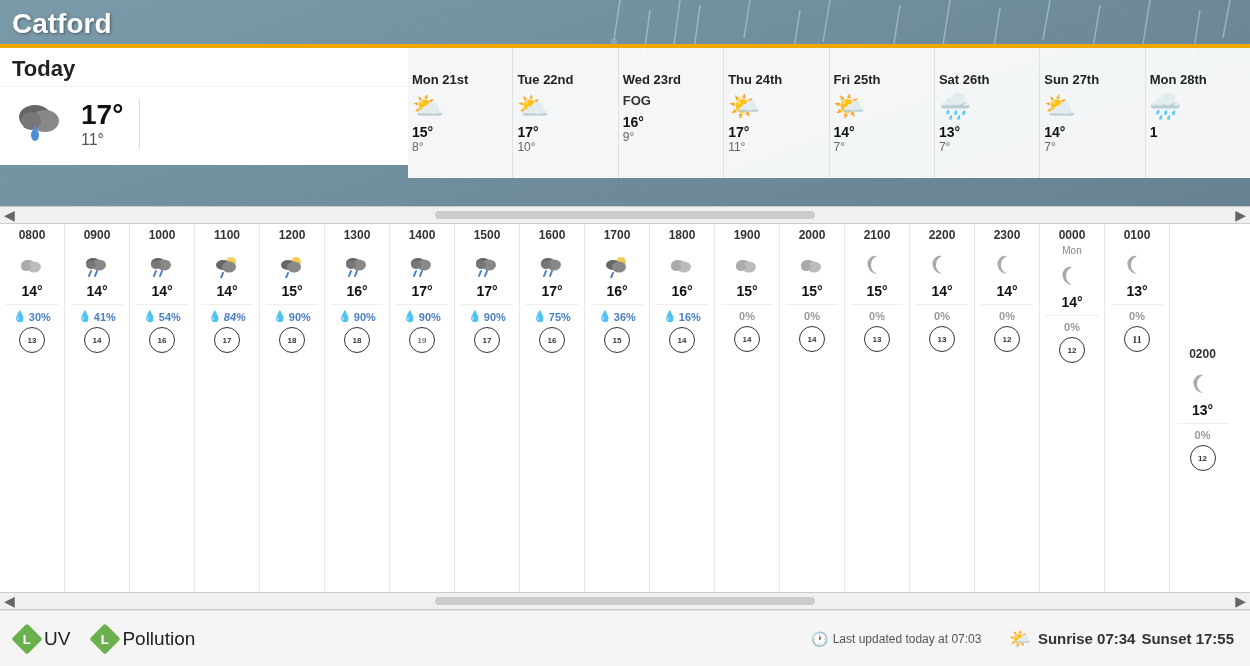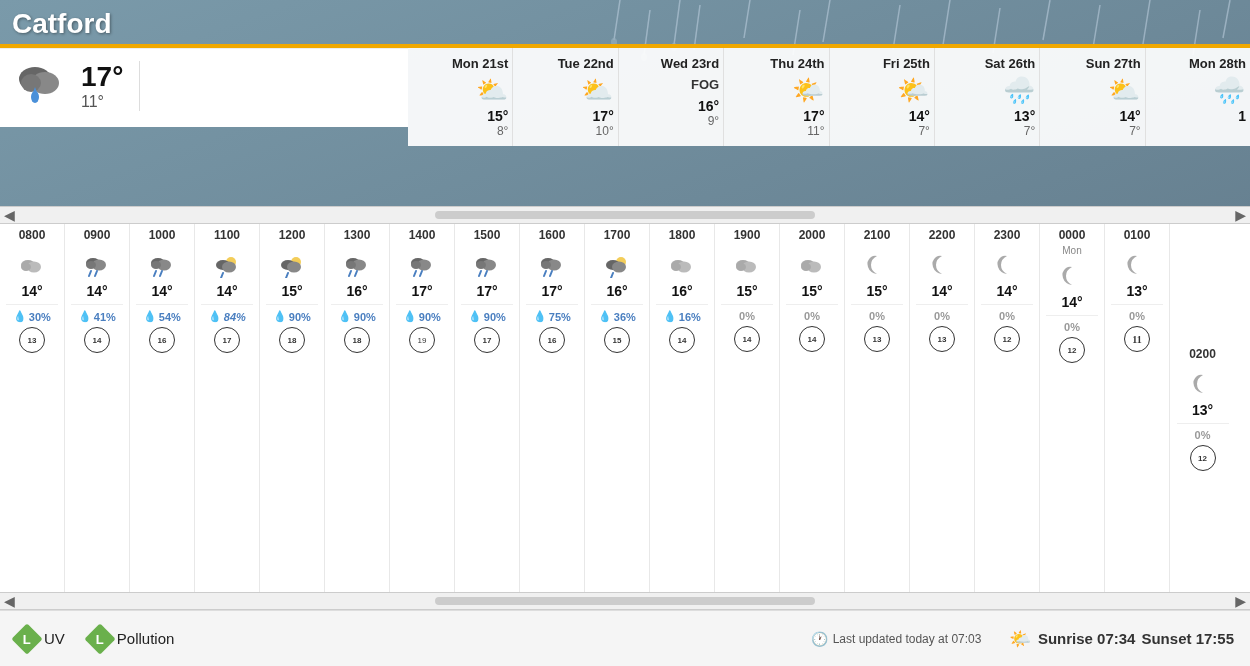--- a/index.html
+++ b/index.html
@@ -100,22 +100,22 @@
       left: 408px;
       right: 0;
       background: rgba(255,255,255,0.92);
       border-top: 4px solid #f0a800;
       display: flex;
       overflow: hidden;
     }
 
     .forecast-day {
       flex: 1;
-      padding: 8px 4px;
-      text-align: right;
+      padding: 24px 4px;
+      text-align: left;
       border-right: 1px solid #e0e0e0;
       min-width: 100px;
     }
 
     .forecast-day:last-child {
       border-right: none;
     }
 
     .forecast-day-name {
       font-size: 13px;
@@ -310,21 +310,21 @@
     }
 
     .badge-letter {
       transform: rotate(-45deg);
       color: white;
       font-size: 13px;
       font-weight: bold;
     }
 
     .badge-label {
-      font-size: 15px;
+      font-size: 19px;
       color: #222;
     }
 
     .bottom-right {
       margin-left: auto;
       display: flex;
       align-items: center;
       gap: 8px;
     }
 
@@ -394,20 +394,21 @@
     <ellipse cx="644" cy="57" rx="3" ry="4" fill="#b8ccd8" opacity="0.7"></ellipse>
     <ellipse cx="674" cy="47" rx="3" ry="4" fill="#b8ccd8" opacity="0.7"></ellipse>
   </svg>
 </div>
 
 <div class="page-container">
 
   <div class="city-name">Catford</div>
 
   <div class="today-panel">
+    <div class="today-title">Today</div>
     <div class="today-content">
       <div class="today-icon">
         
         <svg width="54" height="48" viewBox="0 0 54 48">
           <ellipse cx="22" cy="22" rx="16" ry="12" fill="#666"></ellipse>
           <ellipse cx="32" cy="26" rx="14" ry="11" fill="#888"></ellipse>
           <ellipse cx="18" cy="26" rx="10" ry="9" fill="#777"></ellipse>
 
           <ellipse cx="22" cy="40" rx="4" ry="6" fill="#4a90d9"></ellipse>
           <polygon points="22,30 19,38 25,38" fill="#4a90d9"></polygon>

